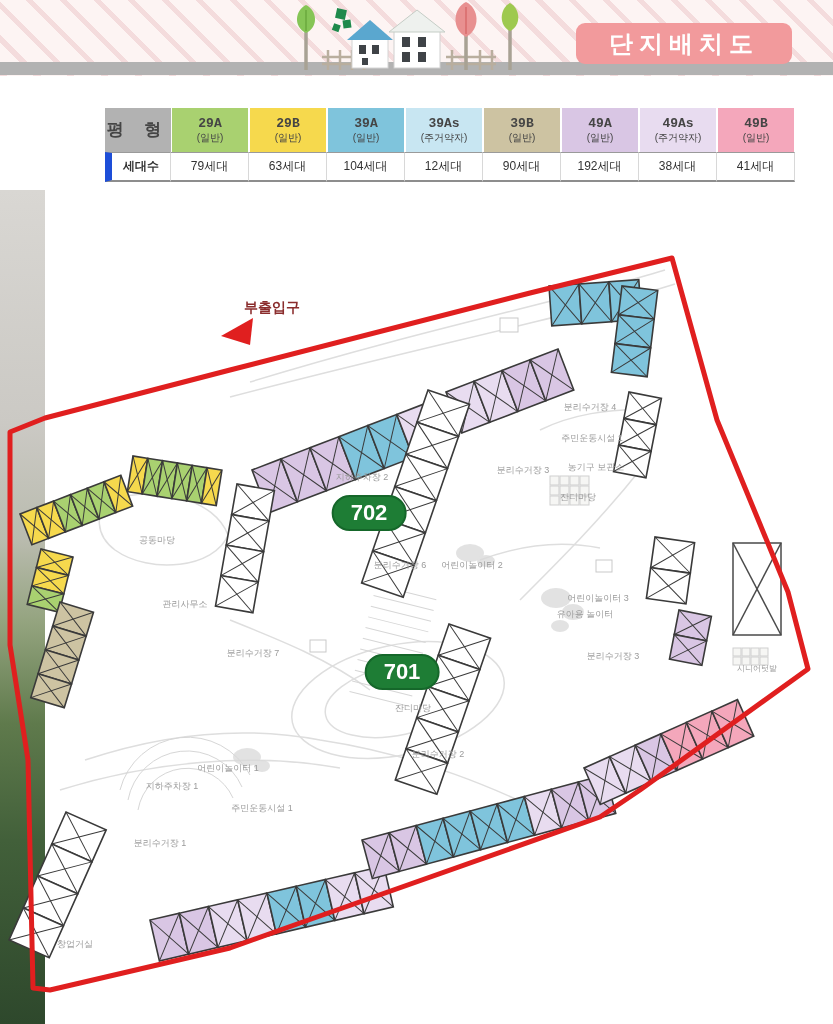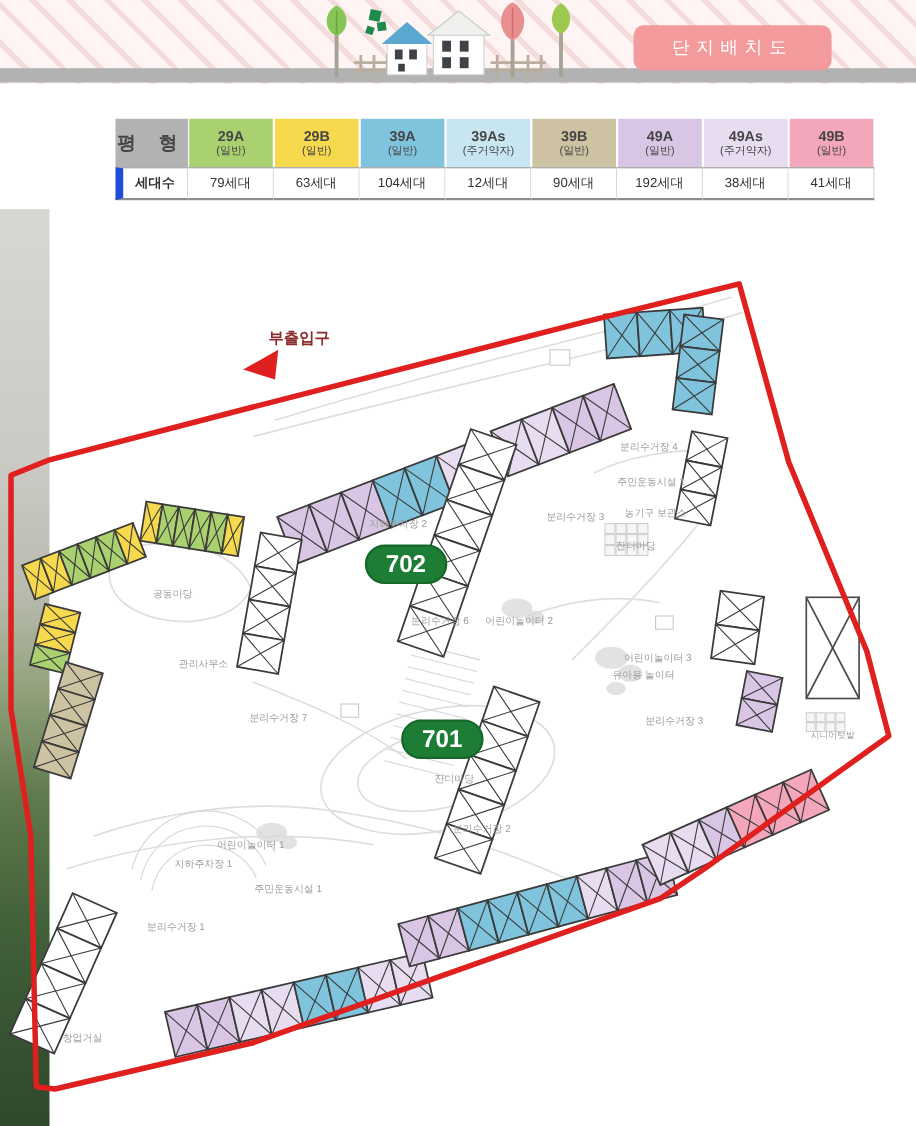--- a/index.html
+++ b/index.html
@@ -8,33 +8,33 @@
 
   
   .header {
     position:absolute; left:0; top:0; width:833px; height:76px;
     background:
       repeating-linear-gradient(45deg, rgba(243,217,218,.9) 0 5px, transparent 5px 24px),
       #fdf4f3;
   }
   .header-bar { position:absolute; left:0; top:62px; width:833px; height:13px; background:#b2b2b2; }
   .title-badge {
-    position:absolute; left:576px; top:23px; width:180px; height:41px;
+    position:absolute; left:576px; top:23px; width:216px; height:41px;
     background:#f29a9c; border-radius:9px; color:#ffffff;
-    font-size:16px; font-weight:normal; letter-spacing:6px;
+    font-size:24px; font-weight:bold; letter-spacing:6px;
     display:flex; align-items:center; justify-content:center; z-index:3;
   }
   .header-illu { position:absolute; left:0; top:0; z-index:2; }
 
   
   .legend { position:absolute; left:105px; top:108px; width:690px; display:grid;
             grid-template-columns:66px repeat(8, 1fr); }
   .lg-type { height:44px; display:flex; flex-direction:column; align-items:center; justify-content:center;
              margin:0 1px; color:#454545; line-height:1.15; }
-  .lg-type .t1 { font-size:13px; font-weight:bold; }
+  .lg-type .t1 { font-size:13px; font-weight:bold;font-family:Liberation Mono, monospace; }
   .lg-type .t2 { font-size:10px; }
   .lg-type.gray { background:#b2b2b2; font-size:17px; font-weight:bold; letter-spacing:8px; margin:0; }
   .lg-val { height:30px; background:#ffffff; display:flex; align-items:center; justify-content:center;
             font-size:12px; color:#333333; border-top:1px solid #9a9a9a; border-bottom:2px solid #8d8d8d;
             border-right:1px solid #d8d8d8; }
   .lg-val.head { font-weight:bold; border-left:7px solid #1d4ed8; }
 
   
   .photo-strip {
     position:absolute; left:0; top:190px; width:45px; height:834px;
@@ -575,18 +575,18 @@
   <div class="mlabel" style="left:400px; top:565px;">분리수거장 6</div>
   <div class="mlabel" style="left:472px; top:565px;">어린이놀이터 2</div>
   <div class="mlabel" style="left:253px; top:653px;text-align:center;">분리수거장 7</div>
   <div class="mlabel" style="left:413px; top:708px;">잔디마당</div>
   <div class="mlabel" style="left:438px; top:754px;">분리수거장 2</div>
   <div class="mlabel" style="left:598px; top:598px;">어린이놀이터 3</div>
   <div class="mlabel" style="left:585px; top:614px;">유아용 놀이터</div>
   <div class="mlabel" style="left:613px; top:656px;">분리수거장 3</div>
   <div class="mlabel sm" style="left:757px; top:668px;">시니어텃밭</div>
   <div class="mlabel" style="left:228px; top:768px;">어린이놀이터 1</div>
-  <div class="mlabel" style="left:172px; top:786px;margin-left:13px;">지하주차장 1</div>
+  <div class="mlabel" style="left:172px; top:786px;">지하주차장 1</div>
   <div class="mlabel" style="left:262px; top:808px;">주민운동시설 1</div>
   <div class="mlabel" style="left:160px; top:843px;">분리수거장 1</div>
   <div class="mlabel" style="left:75px; top:944px;">창업거실</div>
 
 </div>
 
 </body></html>

